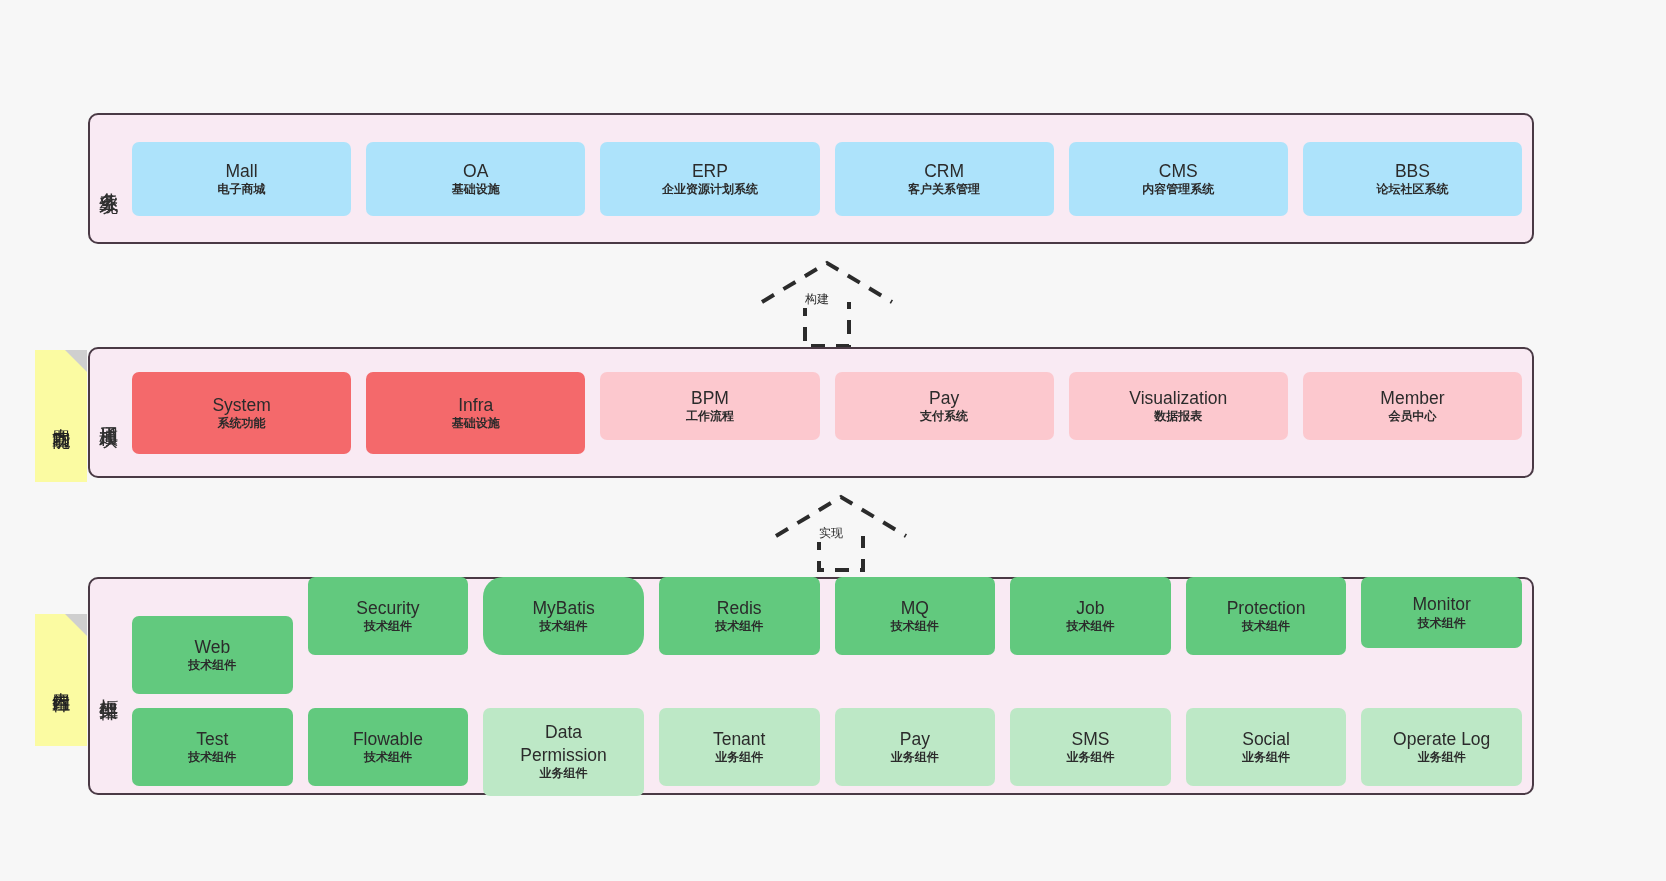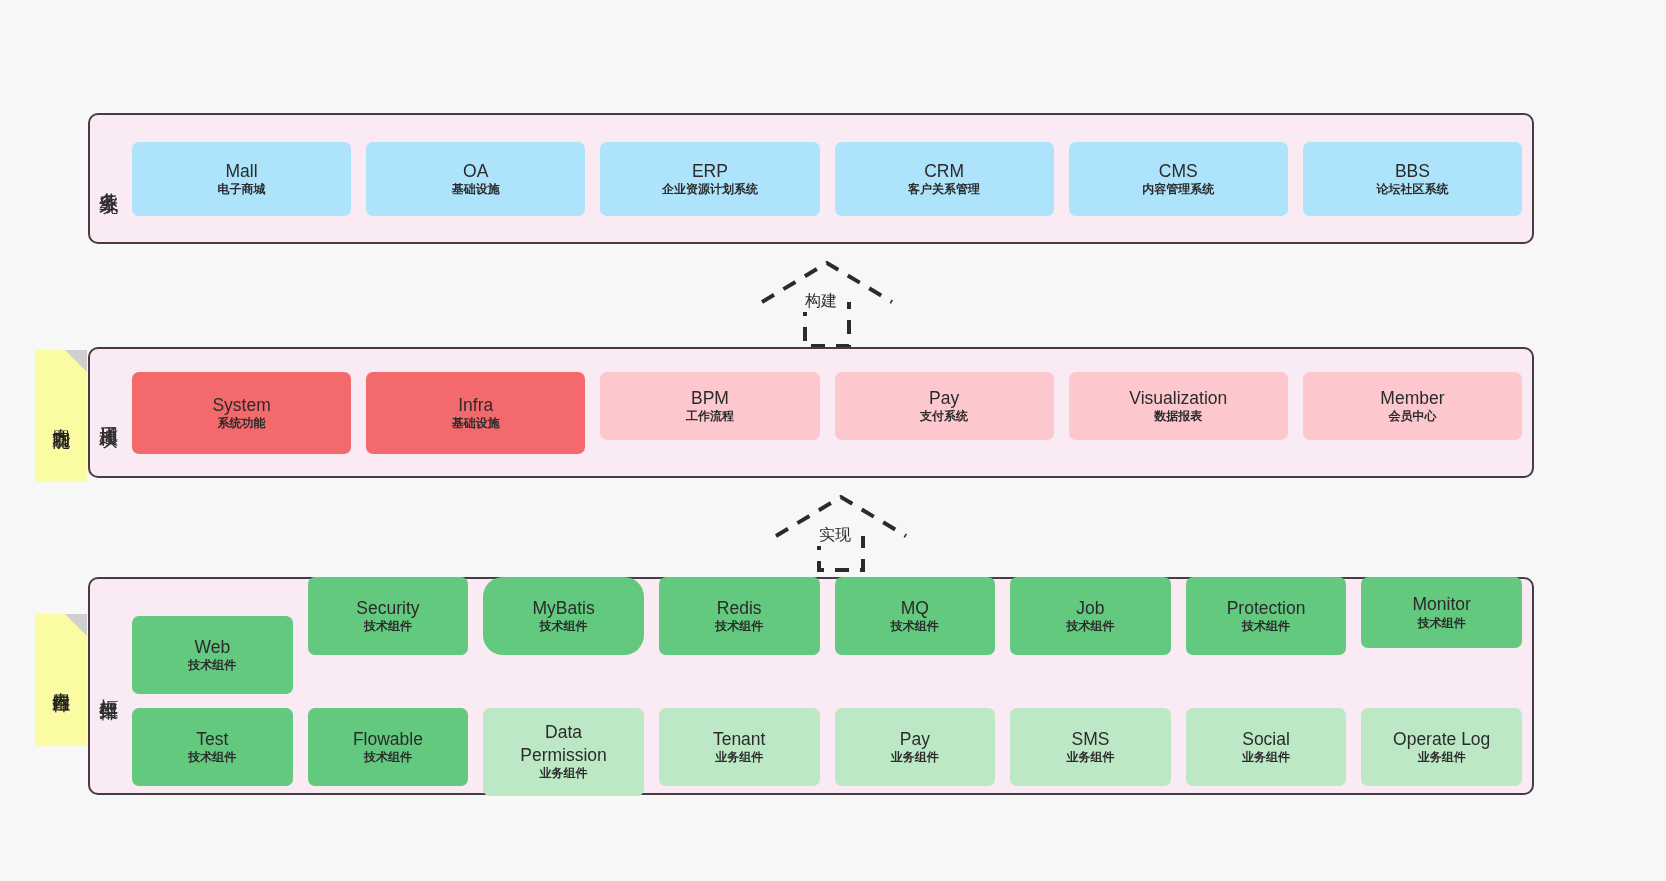--- a/index.html
+++ b/index.html
@@ -100,21 +100,21 @@
     width:0;height:0;
     border-top:22px solid #cfcfcf;
     border-left:22px solid transparent;
   }
 
   
   .arrow{position:absolute;}
   .arrow svg{display:block;overflow:visible;}
   .arrow-label{
     position:absolute;
-    font-size:16px;
+    font-size:12px;
     color:#2b2b2b;
     background:#f7f7f7;
     padding:0 2px;
     white-space:nowrap;
     user-select:none;
   }
 </style>
 </head>
 <body>
 

